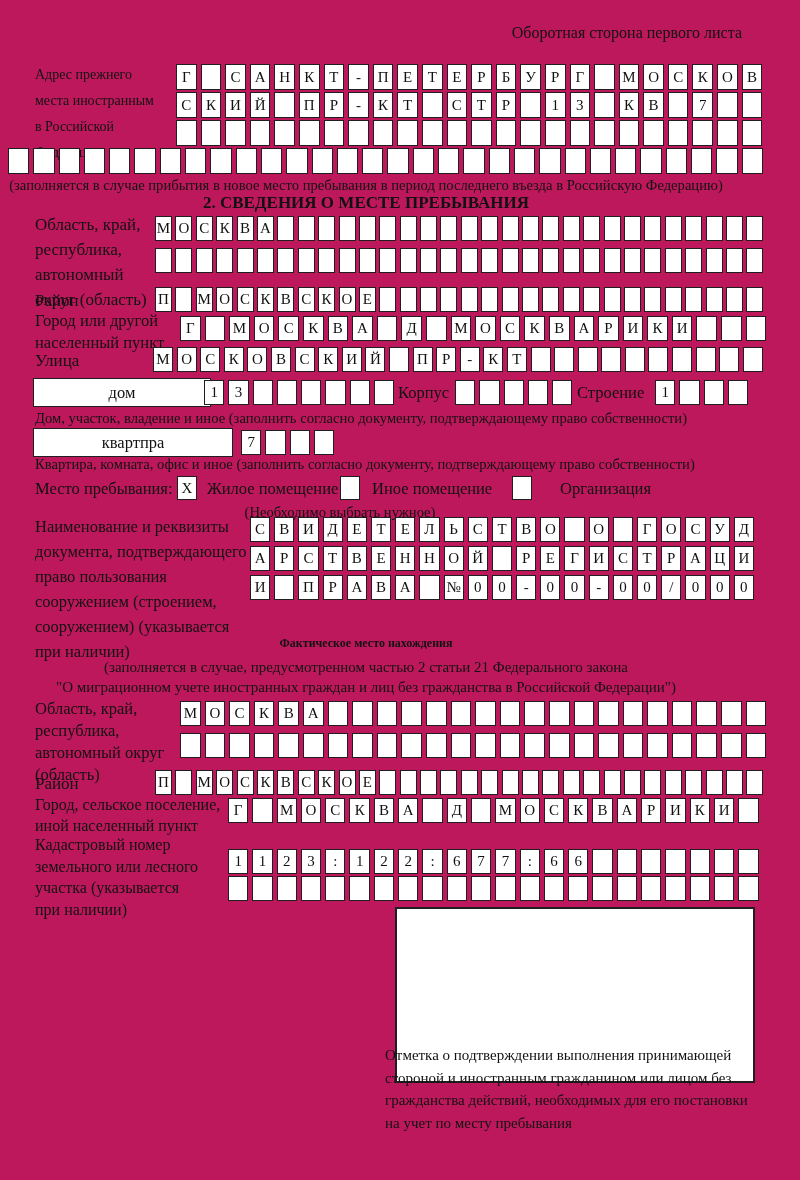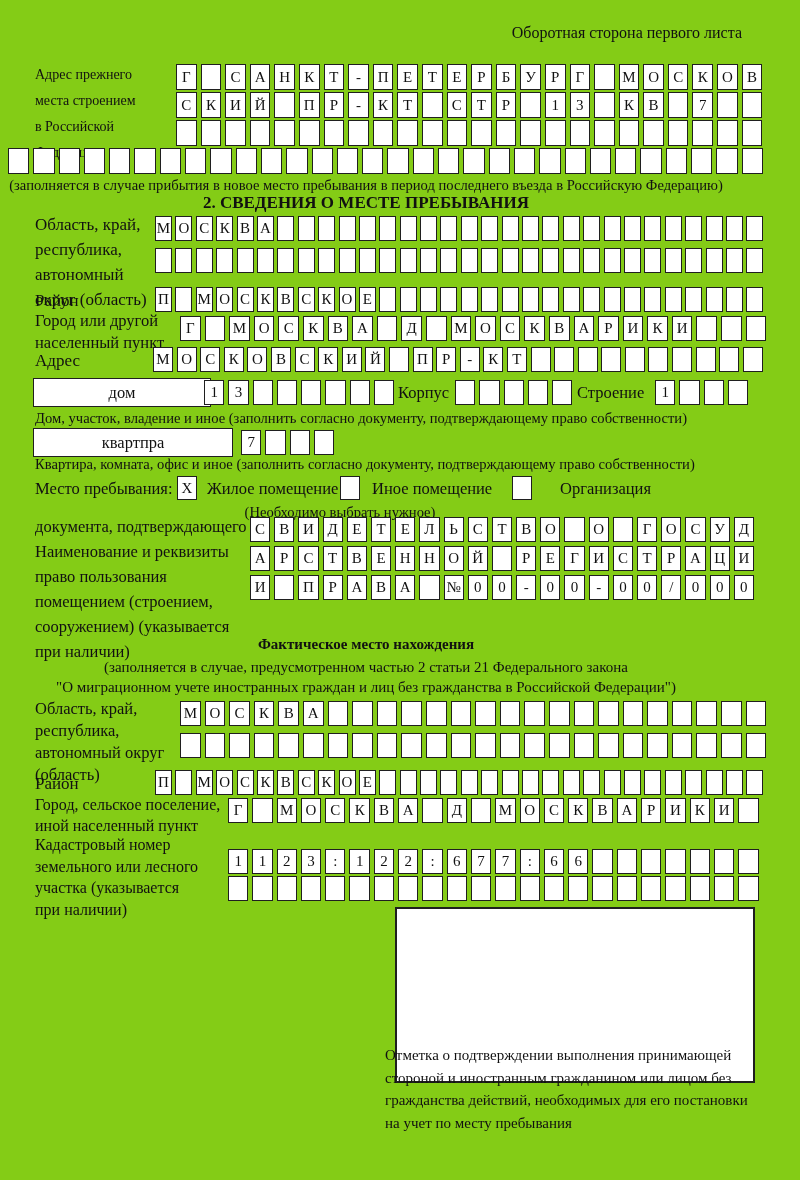--- a/index.html
+++ b/index.html
@@ -1,16 +1,16 @@
 <!DOCTYPE html>
 <html><head>
 <meta charset="utf-8">
 <style>
   html,body{margin:0;padding:0;background:#fff;}
-  .page{position:relative;width:800px;height:1180px;background:#84cc16;color:#111;
+  .page{position:relative;width:800px;height:1180px;background:#be185d;color:#111;
         font-family:"Liberation Serif","DejaVu Serif",serif;overflow:hidden;}
   .abs{position:absolute;}
   .lbl{position:absolute;font-size:16.5px;line-height:25px;white-space:nowrap;}
   .lbl div{white-space:nowrap;}
   .cap{position:absolute;font-size:14.6px;white-space:nowrap;}
   .center{left:0;width:732px;text-align:center;}
   .bold{font-weight:bold;}
   .cr{position:absolute;display:flex;}
   .cr .cell{box-sizing:border-box;flex:none;border:1.6px solid #1f1f1f;height:25px;
             display:flex;align-items:center;justify-content:center;
@@ -30,21 +30,21 @@
 </style>
 </head>
 <body>
 
 <div class="page">
 
   <div class="abs" style="top:24px;right:58px;font-size:16px;">Оборотная сторона первого листа</div>
 
   <div class="lbl" style="left:35px;top:62px;line-height:26px;font-size:14px;">
     <div>Адрес прежнего</div>
-    <div>места строением</div>
+    <div>места иностранным</div>
     <div>в Российской</div>
     <div>Федерации</div>
   </div>
   <div class="cr p24 h26" style="left:176px;top:64px;">
       <span class="cell">Г</span>
       <span class="cell"></span>
       <span class="cell">С</span>
       <span class="cell">А</span>
       <span class="cell">Н</span>
       <span class="cell">К</span>
@@ -284,21 +284,21 @@
       <span class="cell">А</span>
       <span class="cell">Р</span>
       <span class="cell">И</span>
       <span class="cell">К</span>
       <span class="cell">И</span>
       <span class="cell"></span>
       <span class="cell"></span>
       <span class="cell"></span>
     </div>
 
-  <div class="lbl" style="left:35px;top:348px;font-size:17px;">Адрес</div>
+  <div class="lbl" style="left:35px;top:348px;font-size:17px;">Улица</div>
   <div class="cr p26" style="left:153px;top:347px;">
       <span class="cell">М</span>
       <span class="cell">О</span>
       <span class="cell">С</span>
       <span class="cell">К</span>
       <span class="cell">О</span>
       <span class="cell">В</span>
       <span class="cell">С</span>
       <span class="cell">К</span>
       <span class="cell">И</span>
@@ -361,24 +361,24 @@
   <div class="abs" style="left:35px;top:479px;font-size:16.5px;text-align:right;">Место пребывания:</div>
   <div class="cbx" style="left:177px;top:476px;">X</div>
   <div class="abs" style="left:207px;top:479px;font-size:16.5px;">Жилое помещение</div>
   <div class="cbx" style="left:340px;top:476px;"></div>
   <div class="abs" style="left:372px;top:479px;font-size:16.5px;">Иное помещение</div>
   <div class="cbx" style="left:512px;top:476px;"></div>
   <div class="abs" style="left:560px;top:479px;font-size:16.5px;">Организация</div>
   <div class="cap" style="left:230px;top:504px;width:220px;text-align:center;">(Необходимо выбрать нужное)</div>
 
   <div class="lbl" style="left:35px;top:514px;line-height:25px;font-size:16.5px;">
+    <div>Наименование и реквизиты</div>
     <div>документа, подтверждающего</div>
-    <div>Наименование и реквизиты</div>
     <div>право пользования</div>
-    <div>помещением (строением,</div>
+    <div>сооружением (строением,</div>
     <div>сооружением) (указывается</div>
     <div>при наличии)</div>
   </div>
   <div class="cr p21" style="left:250px;top:517px;">
       <span class="cell">С</span>
       <span class="cell">В</span>
       <span class="cell">И</span>
       <span class="cell">Д</span>
       <span class="cell">Е</span>
       <span class="cell">Т</span>
@@ -438,21 +438,21 @@
       <span class="cell">0</span>
       <span class="cell">-</span>
       <span class="cell">0</span>
       <span class="cell">0</span>
       <span class="cell">/</span>
       <span class="cell">0</span>
       <span class="cell">0</span>
       <span class="cell">0</span>
     </div>
 
-  <div class="cap center bold" style="top:636px;font-size:15px;">Фактическое место нахождения</div>
+  <div class="cap center bold" style="top:636px;font-size:12px;">Фактическое место нахождения</div>
   <div class="cap center" style="top:659px;font-size:15px;">(заполняется в случае, предусмотренном частью 2 статьи 21 Федерального закона</div>
   <div class="cap center" style="top:679px;font-size:15px;">"О миграционном учете иностранных граждан и лиц без гражданства в Российской Федерации")</div>
 
   <div class="lbl" style="left:35px;top:698px;line-height:22px;font-size:16.5px;">
     <div>Область, край,</div>
     <div>республика,</div>
     <div>автономный округ</div>
     <div>(область)</div>
   </div>
   <div class="cr p24" style="left:180px;top:701px;">

